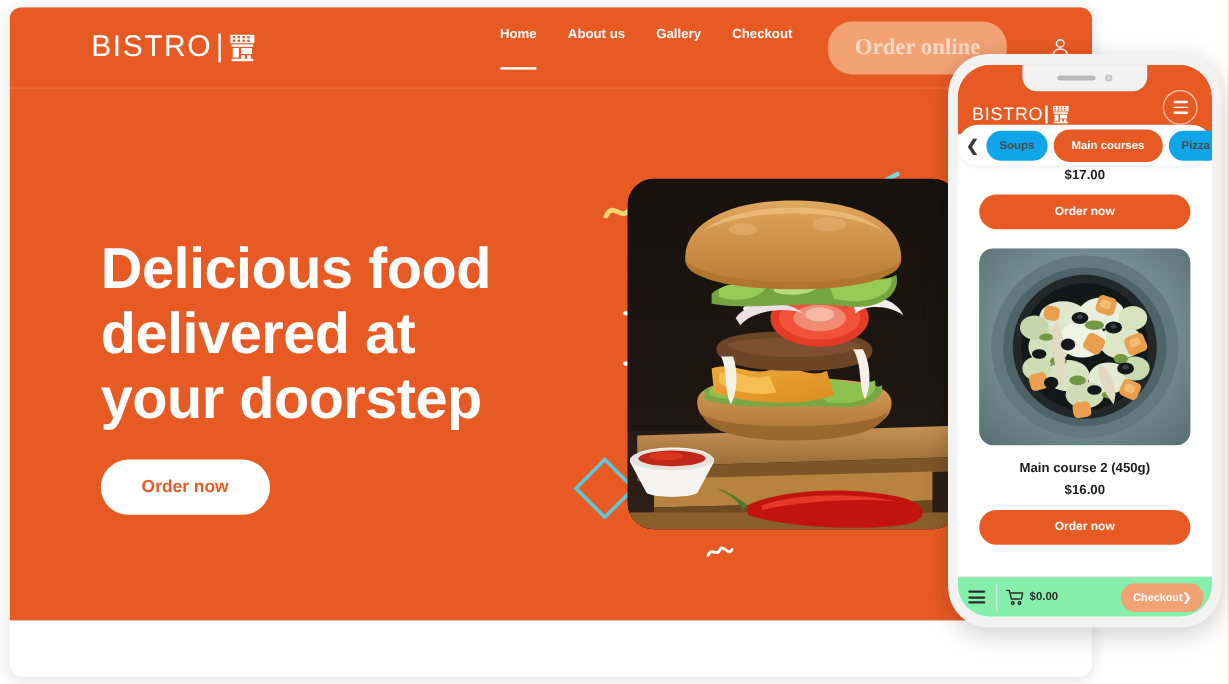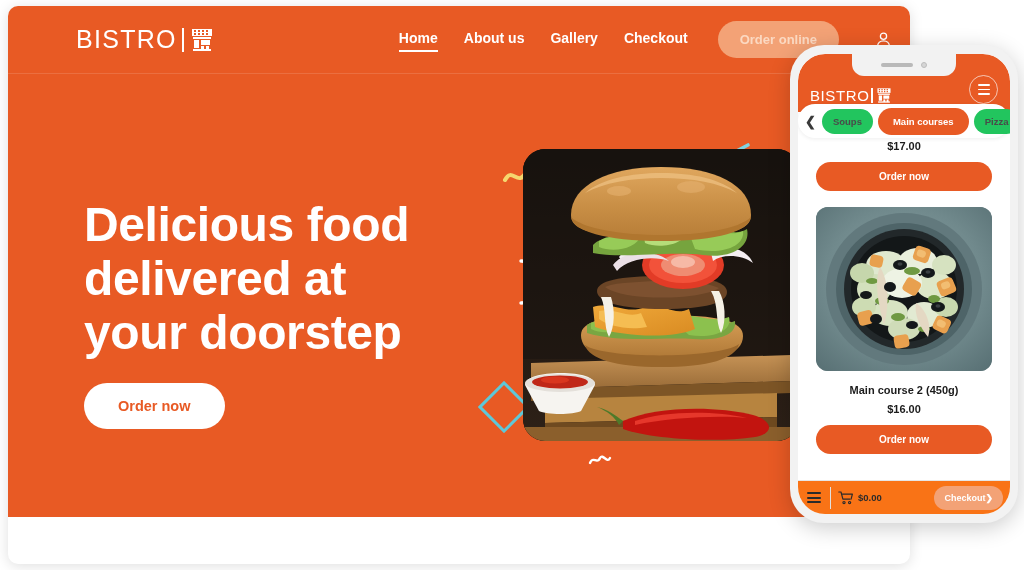--- a/index.html
+++ b/index.html
@@ -70,46 +70,46 @@
   .storefront-icon { display: block; }
 
   #main-nav {
     margin-left: auto;
     display: flex;
     align-items: center;
     gap: 26px;
   }
   .nav-link {
     color: #ffffff;
-    font-size: 14px;
+    font-size: 11px;
     font-weight: bold;
     text-decoration: none;
-    padding-bottom: 4px;
+    padding-bottom: 21px;
     position: relative;
     cursor: pointer;
     white-space: nowrap;
   }
   .nav-link.active::after {
     content: "";
     position: absolute;
     left: 0; right: 0; bottom: -2px;
     height: 2px;
     background: #ffffff;
   }
 
   #order-online-button {
     background: #f3a276;
     color: #fbd9c2;
-    font-size: 13px;
+    font-size: 19px;
     font-weight: bold;
     border: none;
     border-radius: 20px;
     padding: 11px 22px;
     cursor: pointer;
-    font-family: Liberation Sans, sans-serif;
+    font-family: Liberation Serif, serif;
     margin-left: 4px;
   }
 
   #account-icon-button {
     background: none; border: none; cursor: pointer;
     padding: 0 4px; margin-left: 6px;
     display: flex; align-items: center;
   }
 
   
@@ -280,21 +280,21 @@
     color: #3a3a3a; font-size: 13px; font-weight: bold;
     padding: 0 1px; line-height: 1;
     font-family: inherit;
   }
   .cat-chip {
     font-size: 9.5px;
     font-weight: bold;
     border: none;
     border-radius: 14px;
     padding: 7px 11px;
-    background: #22c55e;
+    background: #0ea5e9;
     color: #4a4a4a;
     cursor: pointer;
     white-space: nowrap;
     font-family: inherit;
   }
   .cat-chip.active {
     background: #e85a24;
     color: #ffffff;
     padding: 8px 15px;
   }
@@ -357,21 +357,21 @@
     color: #1c1c1c;
     margin-top: 7px;
   }
 
   
   #phone-bottom-bar {
     position: absolute;
     left: 0; bottom: 0;
     width: 212px;
     height: 34px;
-    background: #f97316;
+    background: #86efac;
     border-top: 1px solid #e6e6e6;
     display: flex;
     align-items: center;
     padding: 0 7px;
     gap: 7px;
   }
   #phone-bottom-menu-button {
     background: none; border: none; cursor: pointer;
     display: flex; flex-direction: column; gap: 2.5px;
     padding: 3px 2px;

